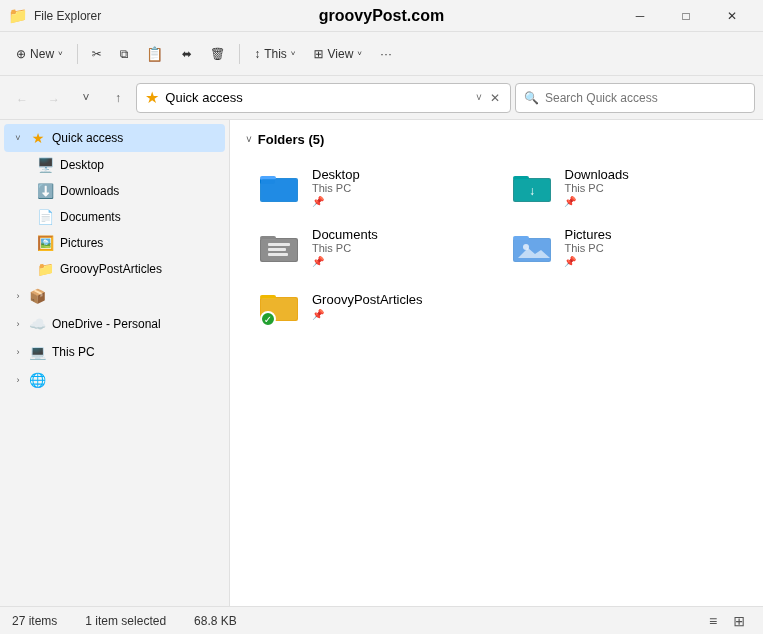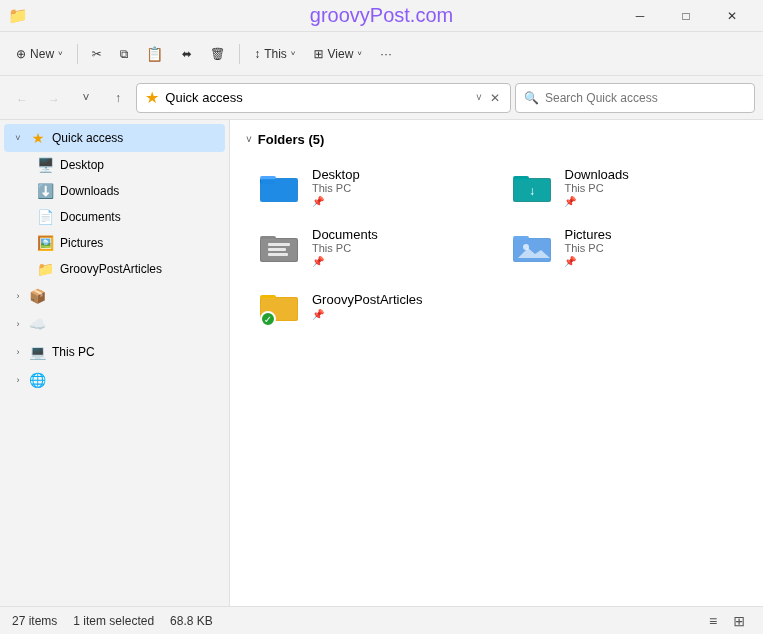--- a/index.html
+++ b/index.html
@@ -10,21 +10,21 @@
       background: #f3f3f3;
       height: 32px;
       display: flex;
       align-items: center;
       padding: 0 8px;
       border-bottom: 1px solid #e0e0e0;
       user-select: none;
     }
     .title-bar-icon { margin-right: 6px; font-size: 16px; }
     .title-bar-title { font-size: 12px; color: #333; flex: 1; }
-    .title-bar-brand { position: absolute; left: 50%; transform: translateX(-50%); font-size: 20px; font-weight: 400; color: #8b5cf6; }
+    .title-bar-brand { position: absolute; left: 50%; transform: translateX(-50%); font-size: 16px; font-weight: 700; color: #000000; }
     .title-bar-controls { display: flex; gap: 0; margin-left: auto; }
     .title-bar-btn {
       width: 46px; height: 32px; border: none; background: transparent; cursor: pointer;
       font-size: 12px; display: flex; align-items: center; justify-content: center; color: #333;
     }
 
     
     .toolbar {
       background: #f3f3f3;
       height: 44px;
@@ -152,21 +152,21 @@
     .folder-pin { font-size: 10px; color: #888; margin-top: 2px; }
 
     
     .status-bar {
       height: 28px;
       background: #f3f3f3;
       border-top: 1px solid #e0e0e0;
       display: flex;
       align-items: center;
       padding: 0 12px;
-      gap: 16px;
+      gap: 28px;
       font-size: 12px;
       color: #333;
     }
     .status-bar .spacer { flex: 1; }
     .view-icons { display: flex; gap: 2px; }
     .view-icon-btn {
       width: 24px; height: 22px; border: none; background: transparent; cursor: pointer;
       display: flex; align-items: center; justify-content: center; font-size: 14px; color: #555;
     }
 
@@ -174,20 +174,21 @@
     .folder-svg { width: 40px; height: 34px; }
 
     
     .star-icon { color: #f0a000; font-size: 16px; }
   </style>
 </head>
 <body>
 
 <div class="title-bar">
   <span class="title-bar-icon">📁</span>
+  <span class="title-bar-title">File Explorer</span>
   <span class="title-bar-brand">groovyPost.com</span>
   <div class="title-bar-controls">
     <button class="title-bar-btn">─</button>
     <button class="title-bar-btn">□</button>
     <button class="title-bar-btn close">✕</button>
   </div>
 </div>
 
 <div class="toolbar">
   <button class="toolbar-btn">
@@ -282,20 +283,21 @@
       </div>
     </div>
 
     <div class="sidebar-item">
       <span class="chevron">›</span>
       <span class="item-icon">📦</span>
     </div>
     <div class="sidebar-item">
       <span class="chevron">›</span>
       <span class="item-icon">☁️</span>
+      <span class="item-label">OneDrive - Personal</span>
     </div>
     <div class="sidebar-item">
       <span class="chevron">›</span>
       <span class="item-icon">💻</span>
       <span class="item-label">This PC</span>
     </div>
     <div class="sidebar-item">
       <span class="chevron">›</span>
       <span class="item-icon">🌐</span>
     </div>

